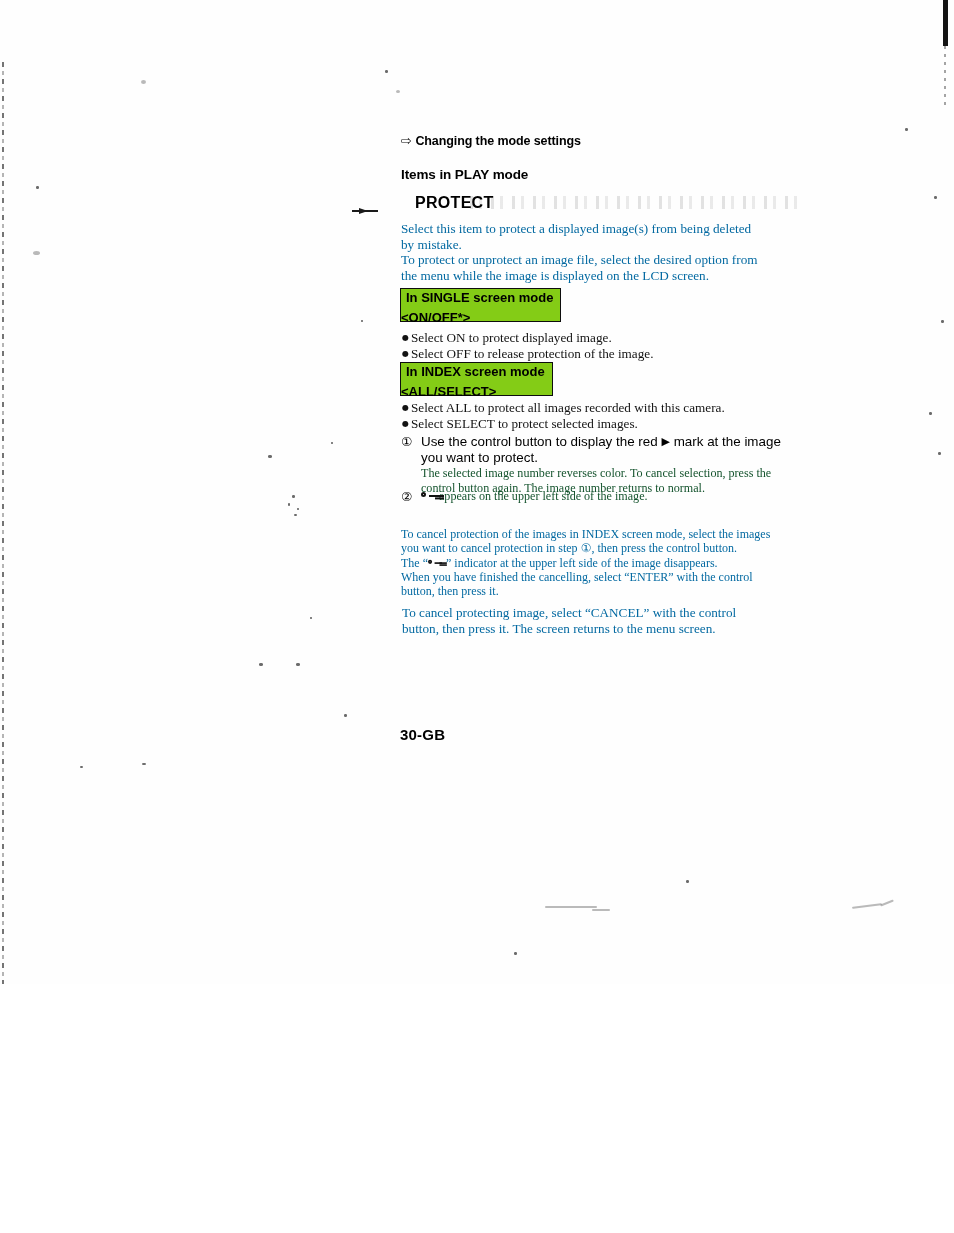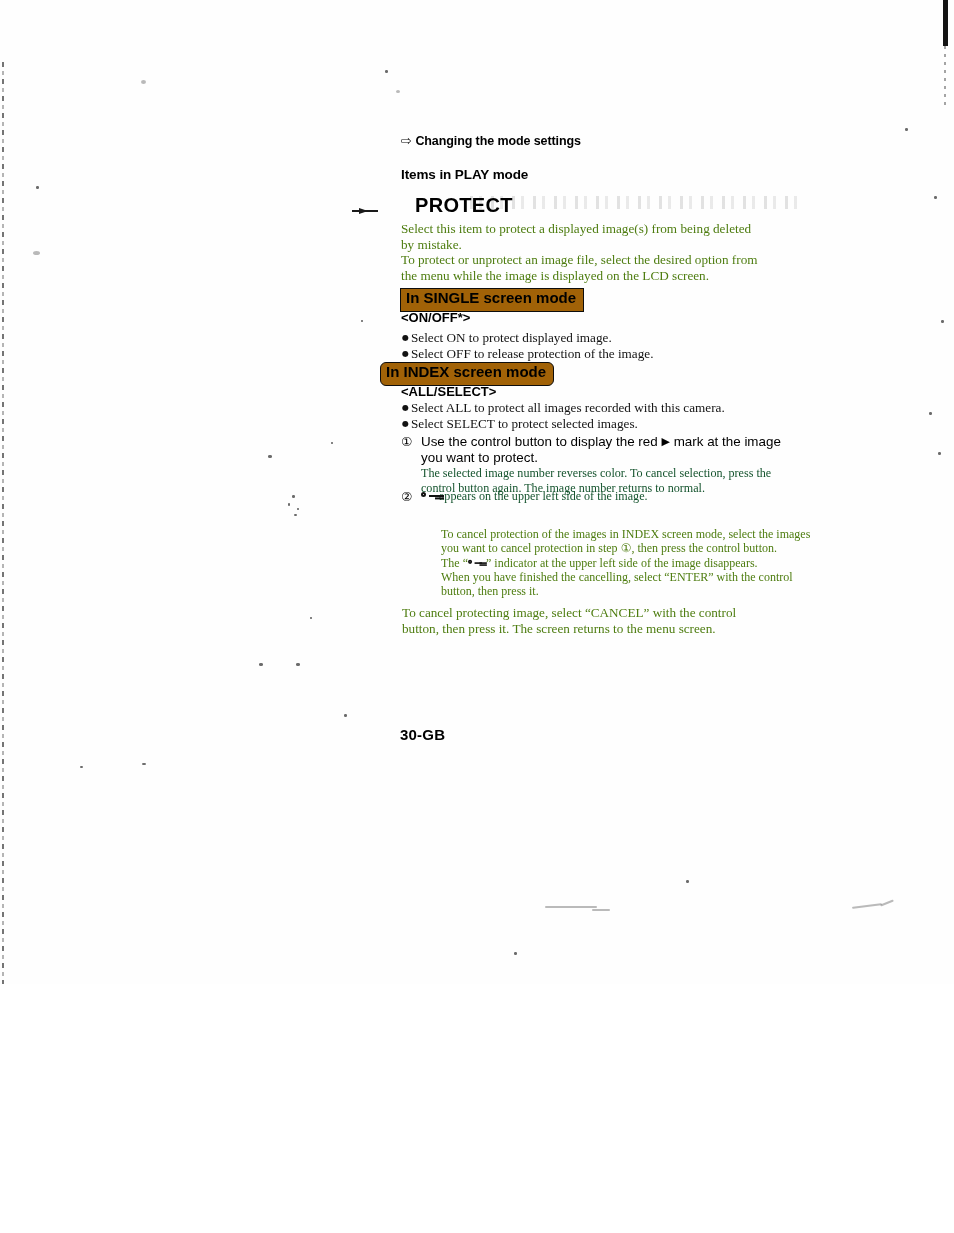--- a/index.html
+++ b/index.html
@@ -112,50 +112,50 @@
     font-size: 12.5px;
   }
   .head-items {
     left: 401px;
     top: 167px;
     font-size: 13.5px;
   }
   .head-protect {
     left: 415px;
     top: 194px;
-    font-size: 20px;
+    font-size: 16px;
     letter-spacing: 0.3px;
   }
 
   .para {
     position: absolute;
     font-family: "Liberation Serif", serif;
     font-size: 13.2px;
     line-height: 15.6px;
-    color: #4d7c0f;
+    color: #0369a1;
   }
   .para.small {
     font-size: 12.0px;
     line-height: 14.3px;
   }
 
   .p-intro { left: 401px; top: 221px; width: 392px; }
 
   .boxed {
     position: absolute;
     border: 1.6px solid #0d0d0d;
     font-family: "Liberation Sans", sans-serif;
     font-weight: bold;
-    font-size: 15px;
-    padding: 1px 7px 6px 5px;
+    font-size: 13px;
+    padding: 1px 7px 16px 5px;
     line-height: 15px;
-    background: #a16207;
+    background: #84cc16;
   }
   .box-single { left: 400px; top: 288px; }
-  .box-index  { left: 380px; top: 362px; border-radius: 6px; }
+  .box-index  { left: 400px; top: 362px; }
 
   .opt-head {
     position: absolute;
     font-family: "Liberation Sans", sans-serif;
     font-weight: bold;
     font-size: 13px;
   }
   .opt-onoff { left: 401px; top: 310px; }
   .opt-allsel { left: 401px; top: 384px; }
 
@@ -237,21 +237,21 @@
   .keyicon::after {
     content: "";
     position: absolute;
     left: 8px; top: 2.5px;
     width: 9px; height: 2.4px;
     background: #111;
     box-shadow: 6px 0 0 0 #111, 6px 2.4px 0 0 #111;
   }
   .keyicon.tiny { transform: scale(0.82); transform-origin: left center; }
 
-  .p-cancelindex { left: 401px; top: 527px; width: 392px; margin-left: 40px; }
+  .p-cancelindex { left: 401px; top: 527px; width: 392px; }
   .p-cancelimg   { left: 402px; top: 605px; width: 392px; }
 
   .page-num {
     position: absolute;
     left: 400px;
     top: 726px;
     font-family: Liberation Sans, sans-serif;
     font-weight: bold;
     font-size: 15px;
     letter-spacing: 0.2px;

